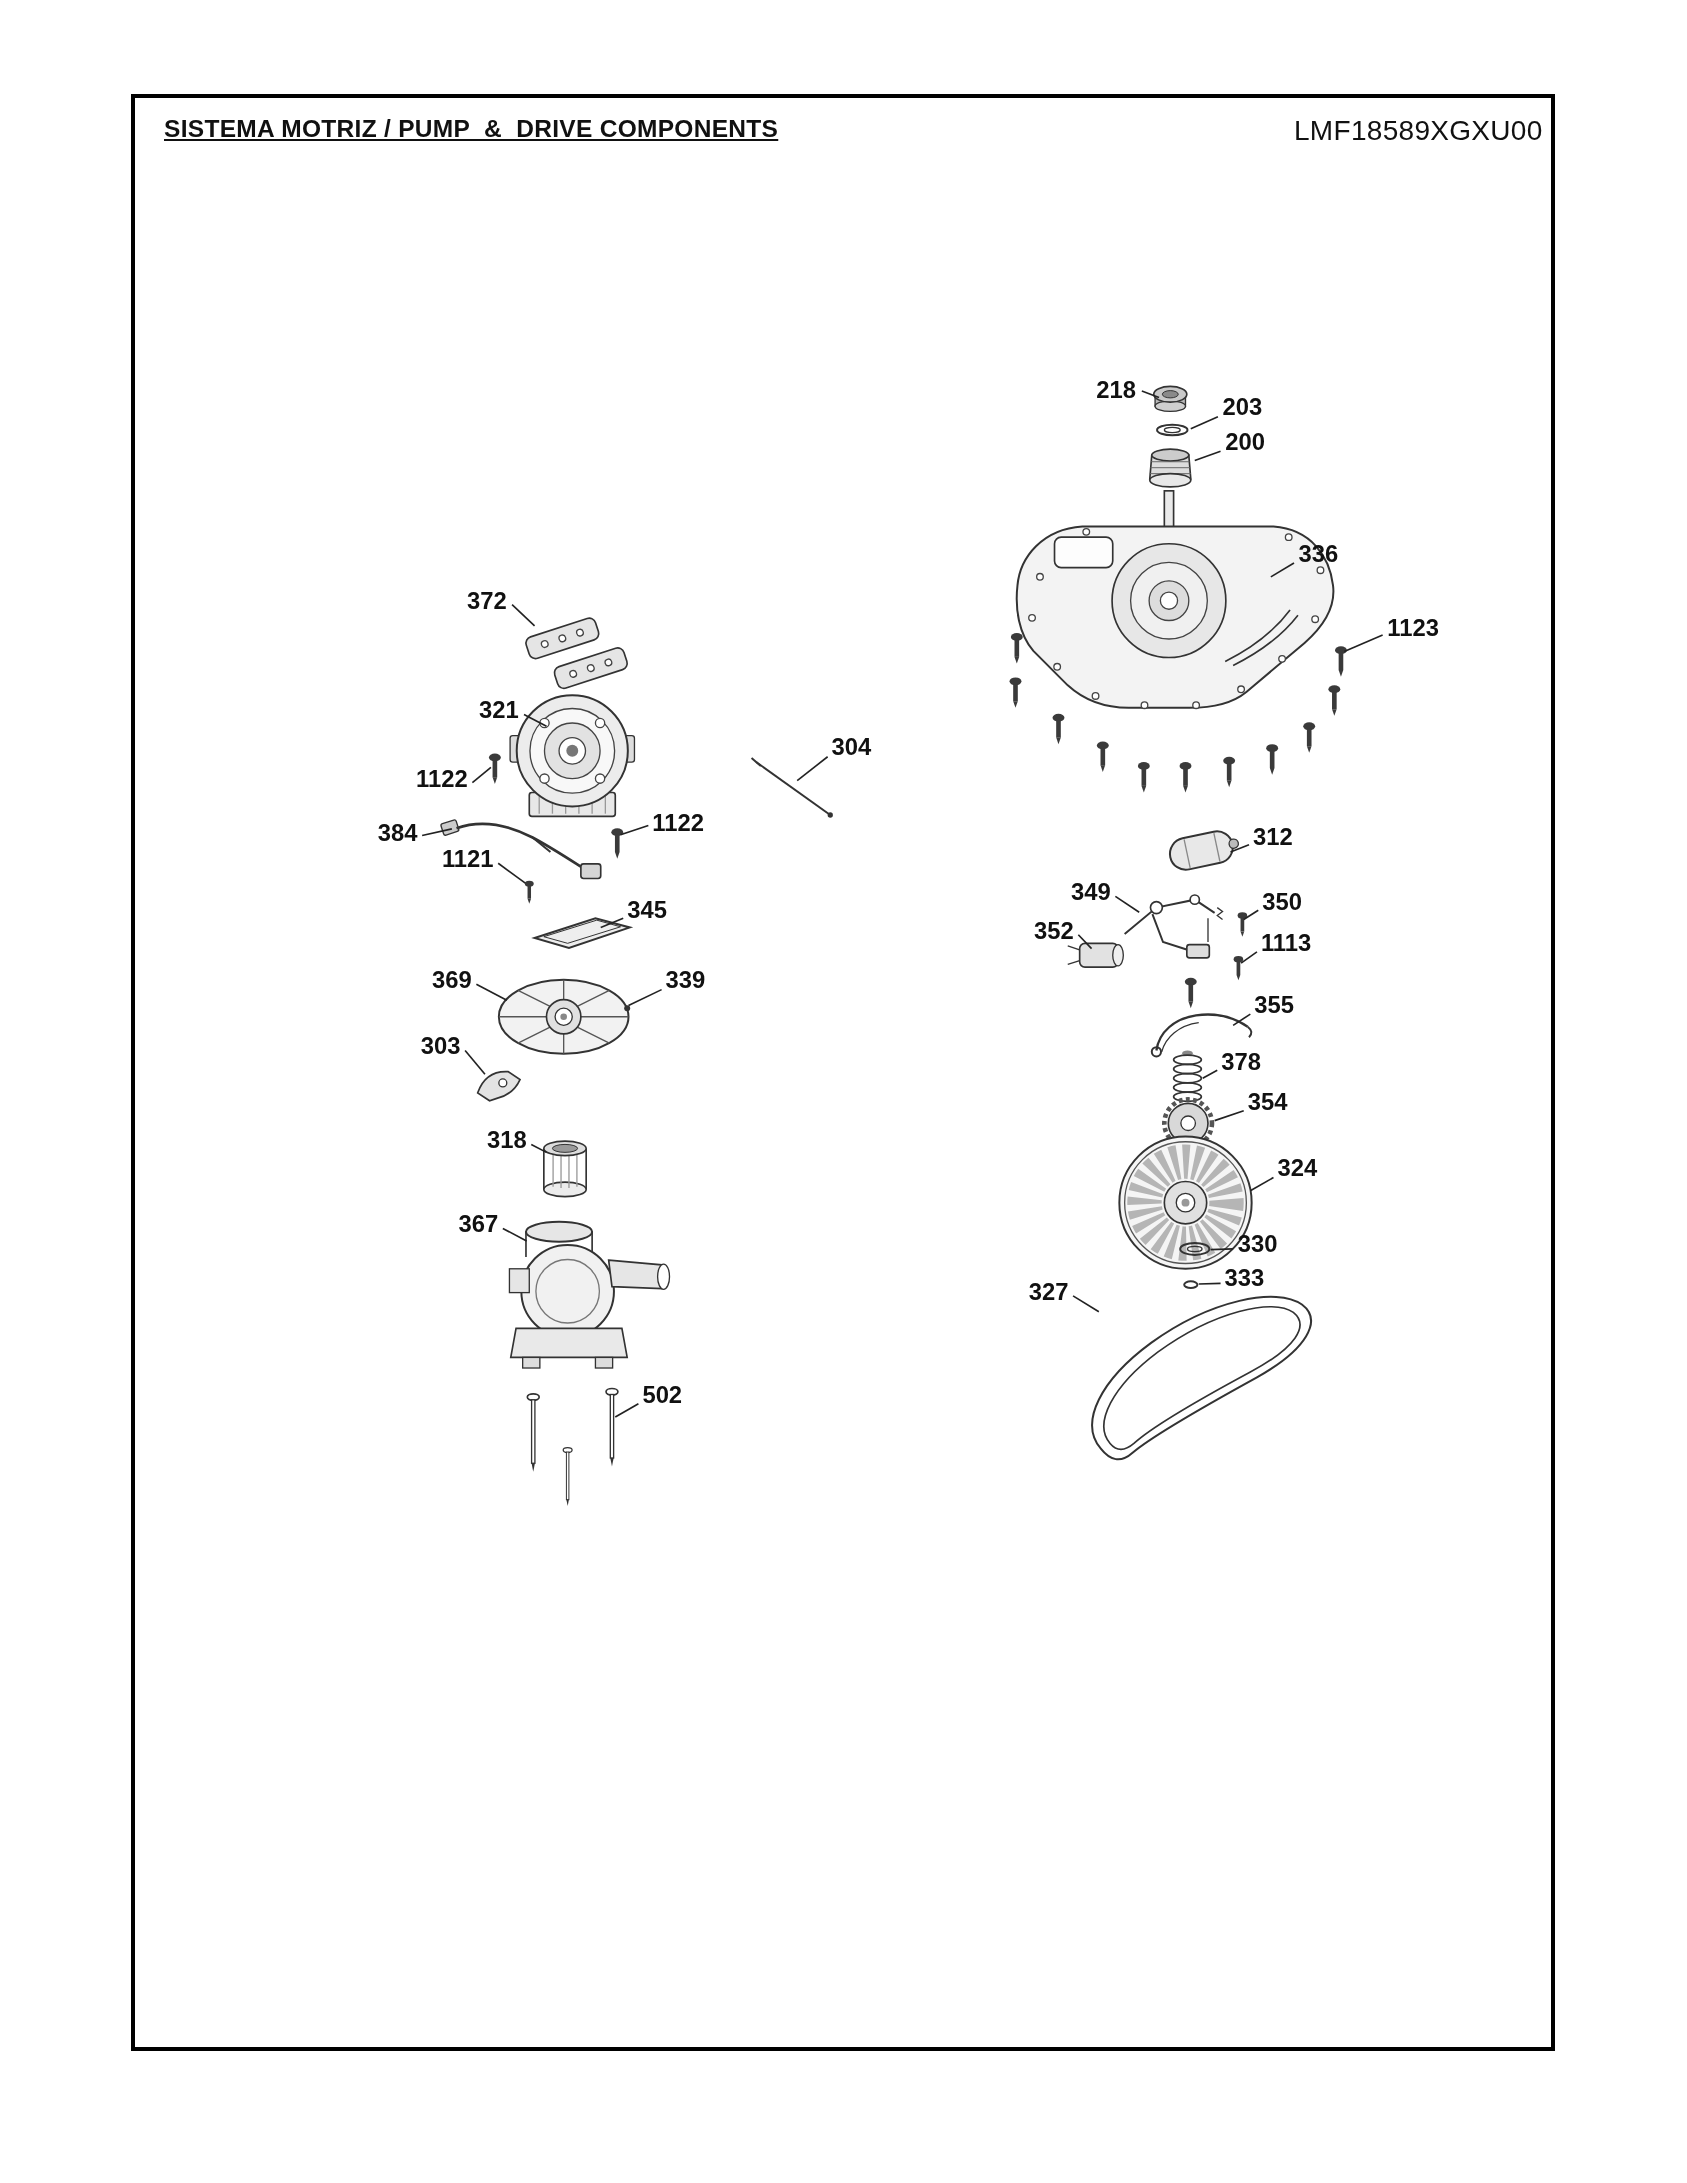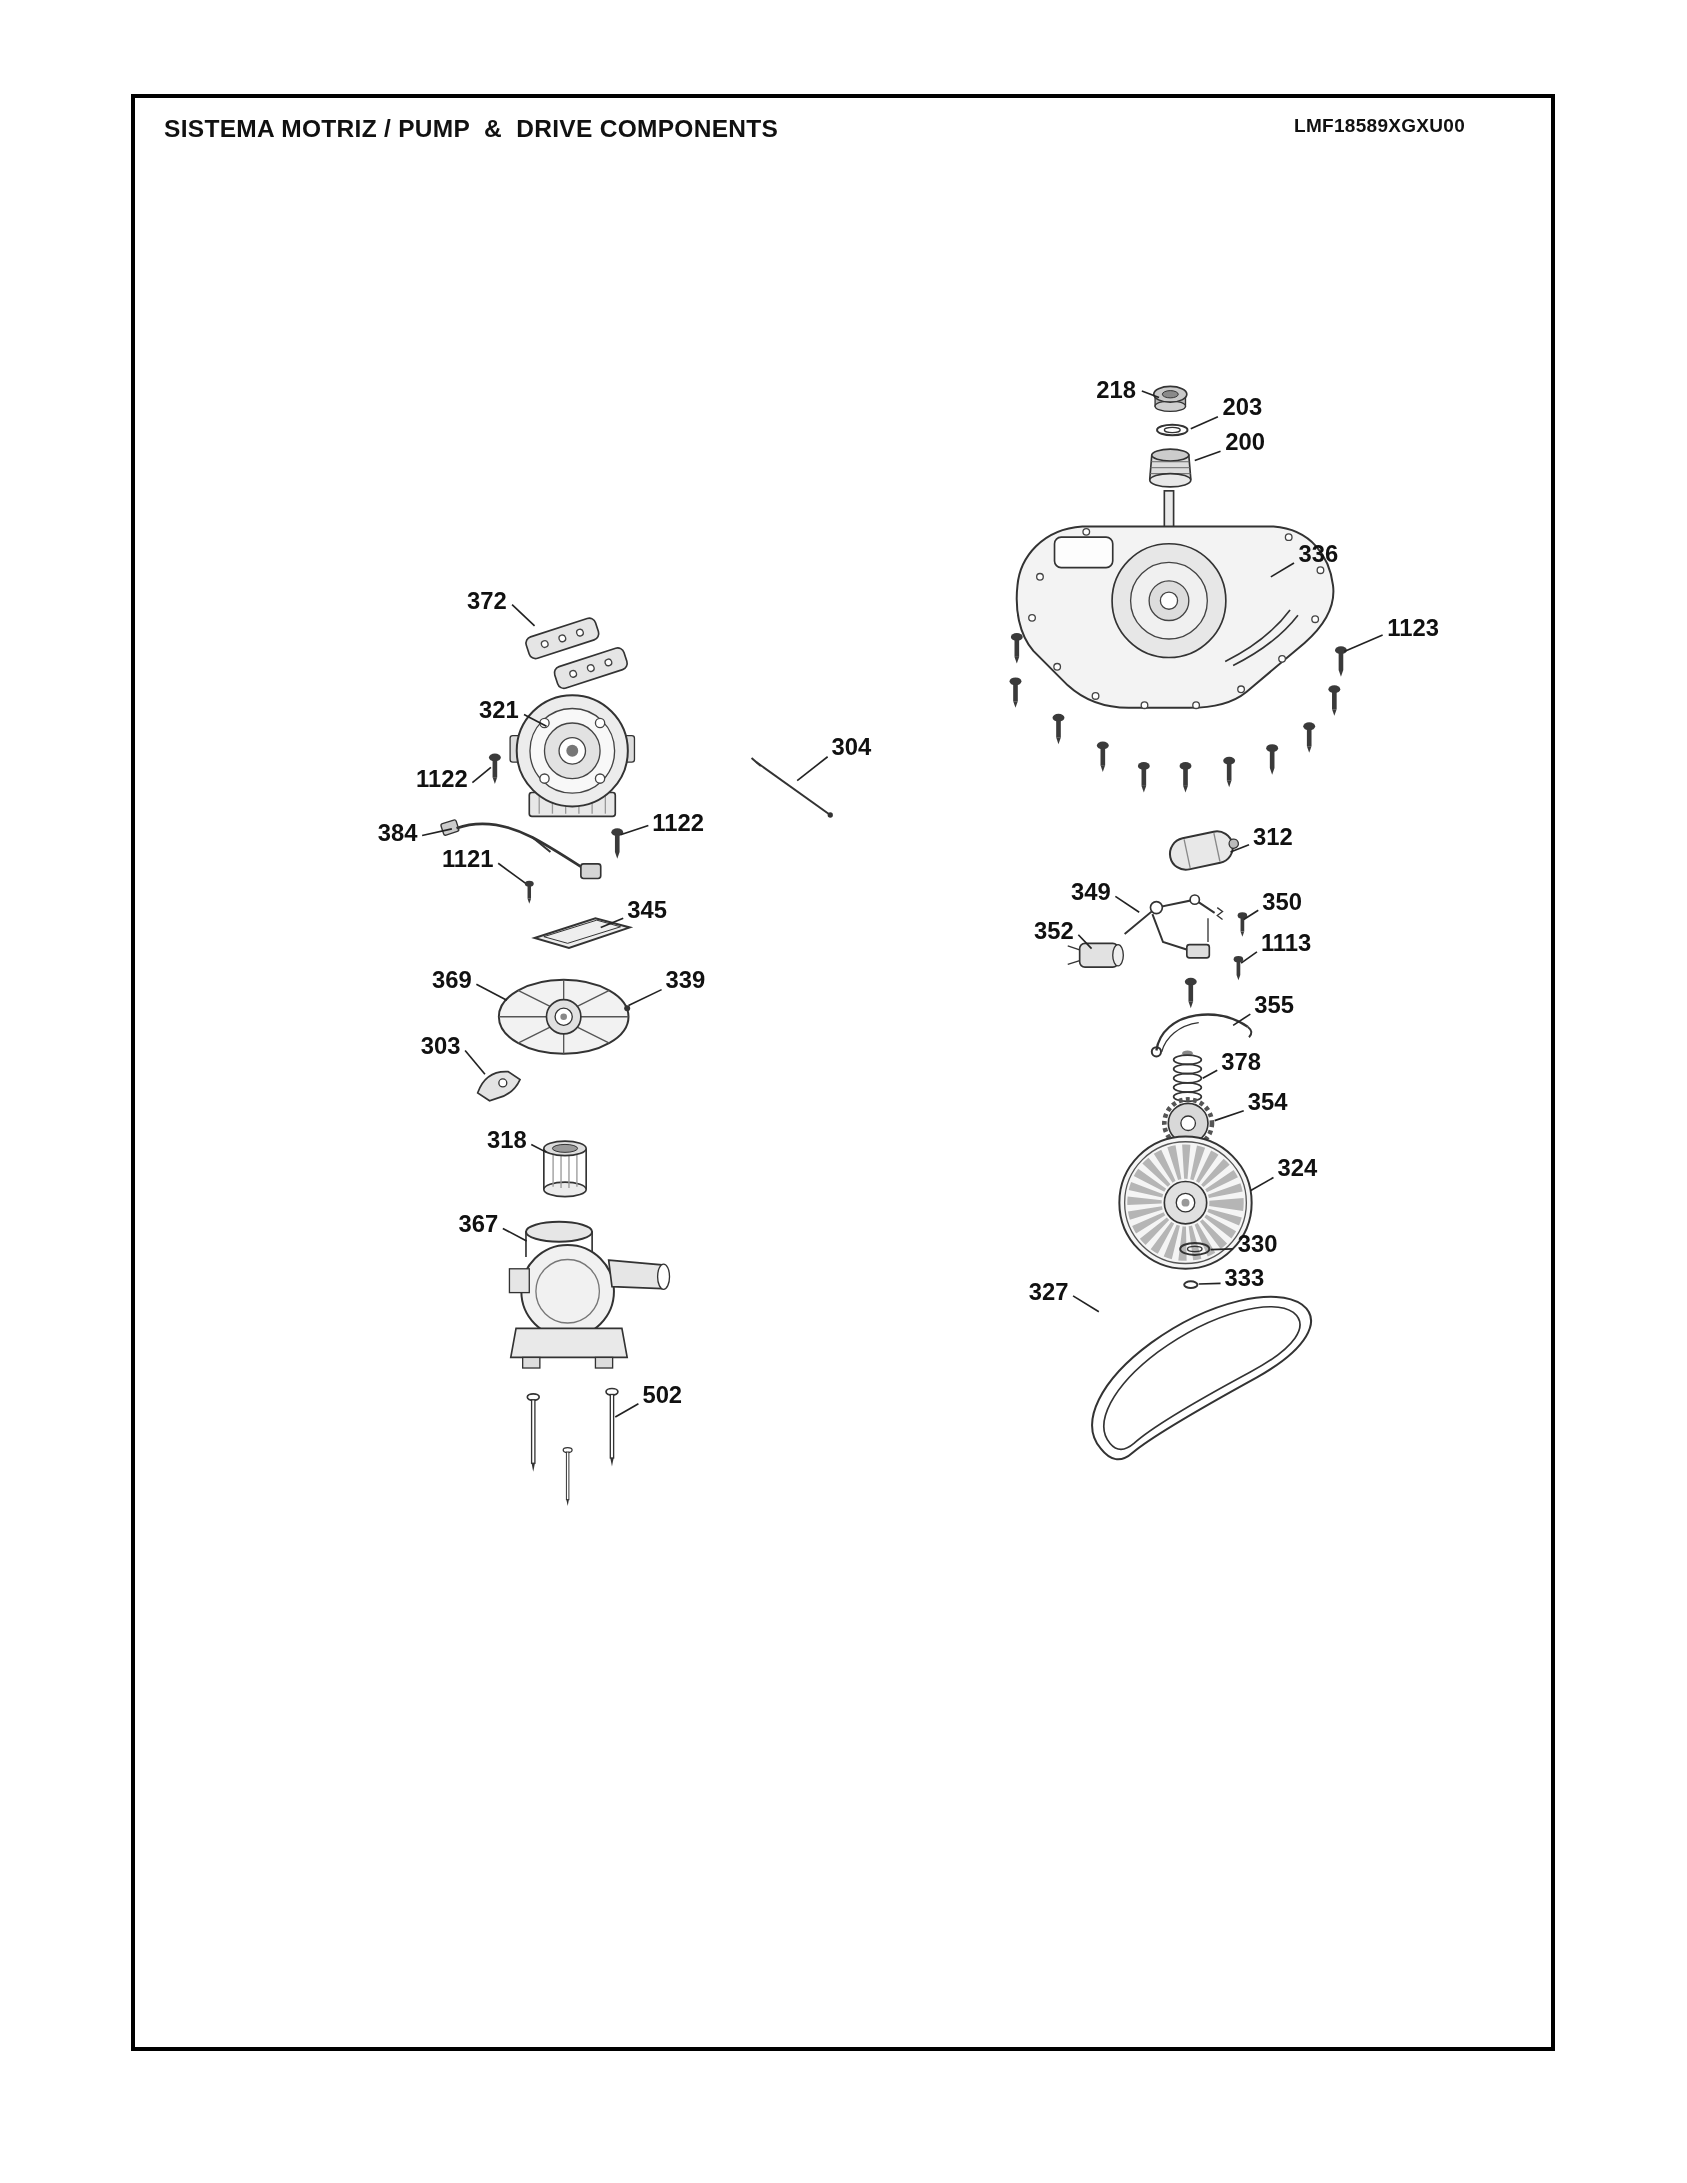--- a/index.html
+++ b/index.html
@@ -1,19 +1,19 @@
 <!DOCTYPE html>
 <html style="font-size:10.6px"><head>
 <meta charset="utf-8">
 <style>
   html,body{margin:0;padding:0;background:#ffffff;}
   body{width:1687px;height:2183px;position:relative;font-family:"Liberation Sans",sans-serif;color:#111;}
   .page-border{position:absolute;left:131px;top:94px;width:1424px;height:1957px;border:4.6px solid #000;box-sizing:border-box;background:#fff;}
-  .doc-title{position:absolute;left:164px;top:115px;font-size:24.5px;font-weight:bold;letter-spacing:0.3px;white-space:pre;}
-  .doc-model{position:absolute;top:115px;left:1294px;font-size:19px;font-weight:bold;letter-spacing:0.3px;}
+  .doc-title{position:absolute;left:164px;top:115px;font-size:24.5px;font-weight:bold;letter-spacing:0.3px;white-space:pre;text-decoration:underline;}
+  .doc-model{position:absolute;top:115px;left:1294px;font-size:28px;font-weight:normal;letter-spacing:0.3px;}
   svg.diagram{position:absolute;left:0;top:0;width:1687px;height:2183px;}
   .leader{stroke:#222;stroke-width:2.5;}
   text.callout{font-family:"Liberation Sans",sans-serif;font-size:36px;font-weight:600;fill:#111;}
   .oln{stroke:#333;fill:none;}
 </style>
 </head>
 <body>
 
 <div class="page-border"></div>
 <div class="doc-title">SISTEMA MOTRIZ / PUMP  &amp;  DRIVE COMPONENTS</div>

